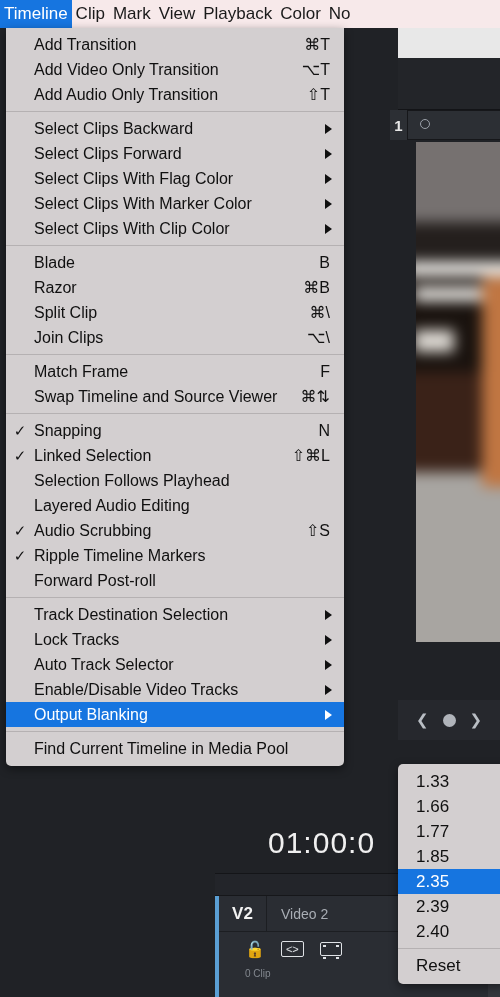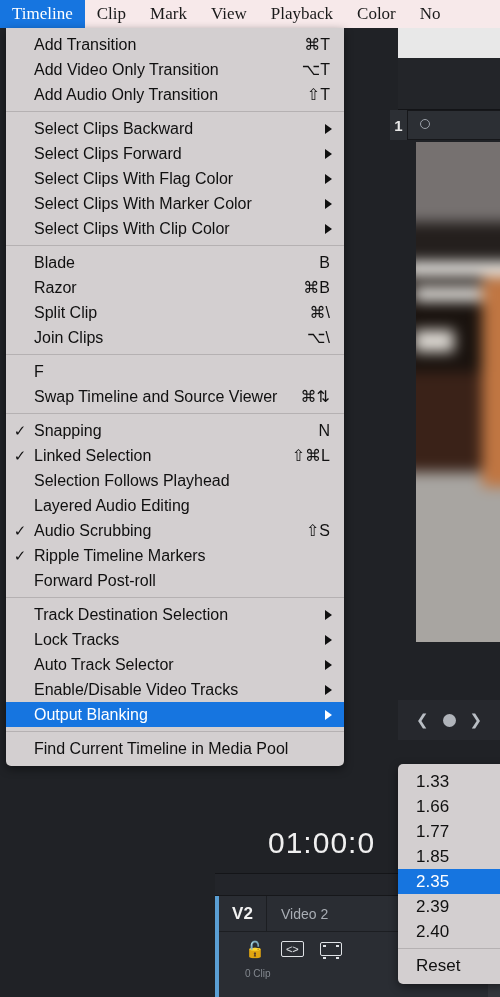--- a/index.html
+++ b/index.html
@@ -93,21 +93,21 @@
   .ticon-film:before { left:2px; } .ticon-film:after { right:2px; }
   .track-clipcount { position:absolute; left:30px; top:72px; color:#83888f; font-size:10px; }
   .scroll-right { position:absolute; right:0; top:895px; width:12px; bottom:0; background:#34373d; }
 
   
   #menubar {
     position:absolute; left:0; top:0; width:500px; height:28px;
     background:#f7e9ea; display:flex; align-items:stretch;
     font-size:17px; color:#1a1a1a; z-index:40;
   }
-  .mb-item { padding:0 12px; display:flex; align-items:center; white-space:nowrap;font-family:Liberation Serif, serif; }
+  .mb-item { padding:0 4px; display:flex; align-items:center; white-space:nowrap; }
   .mb-item.active { background:#1675e0; color:#fff; }
 
   
   #timeline-menu {
     position:absolute; left:6px; top:28px; width:338px;
     background:#d3cfd0; z-index:50;
     border-radius:0 0 5px 5px;
     box-shadow:0 3px 10px rgba(0,0,0,.45);
     padding:4px 0 5px 0;
     font-size:16px; color:#101010;
@@ -260,20 +260,21 @@
       <span class="sc">⌘\</span>
     </div>
     <div class="mi">
       <span class="chk"></span>
       <span class="lbl">Join Clips</span>
       <span class="sc">⌥\</span>
     </div>
     <div class="sep"></div>
     <div class="mi">
       <span class="chk"></span>
+      <span class="lbl">Match Frame</span>
       <span class="sc">F</span>
     </div>
     <div class="mi">
       <span class="chk"></span>
       <span class="lbl">Swap Timeline and Source Viewer</span>
       <span class="sc">⌘⇅</span>
     </div>
     <div class="sep"></div>
     <div class="mi">
       <span class="chk">✓</span>

